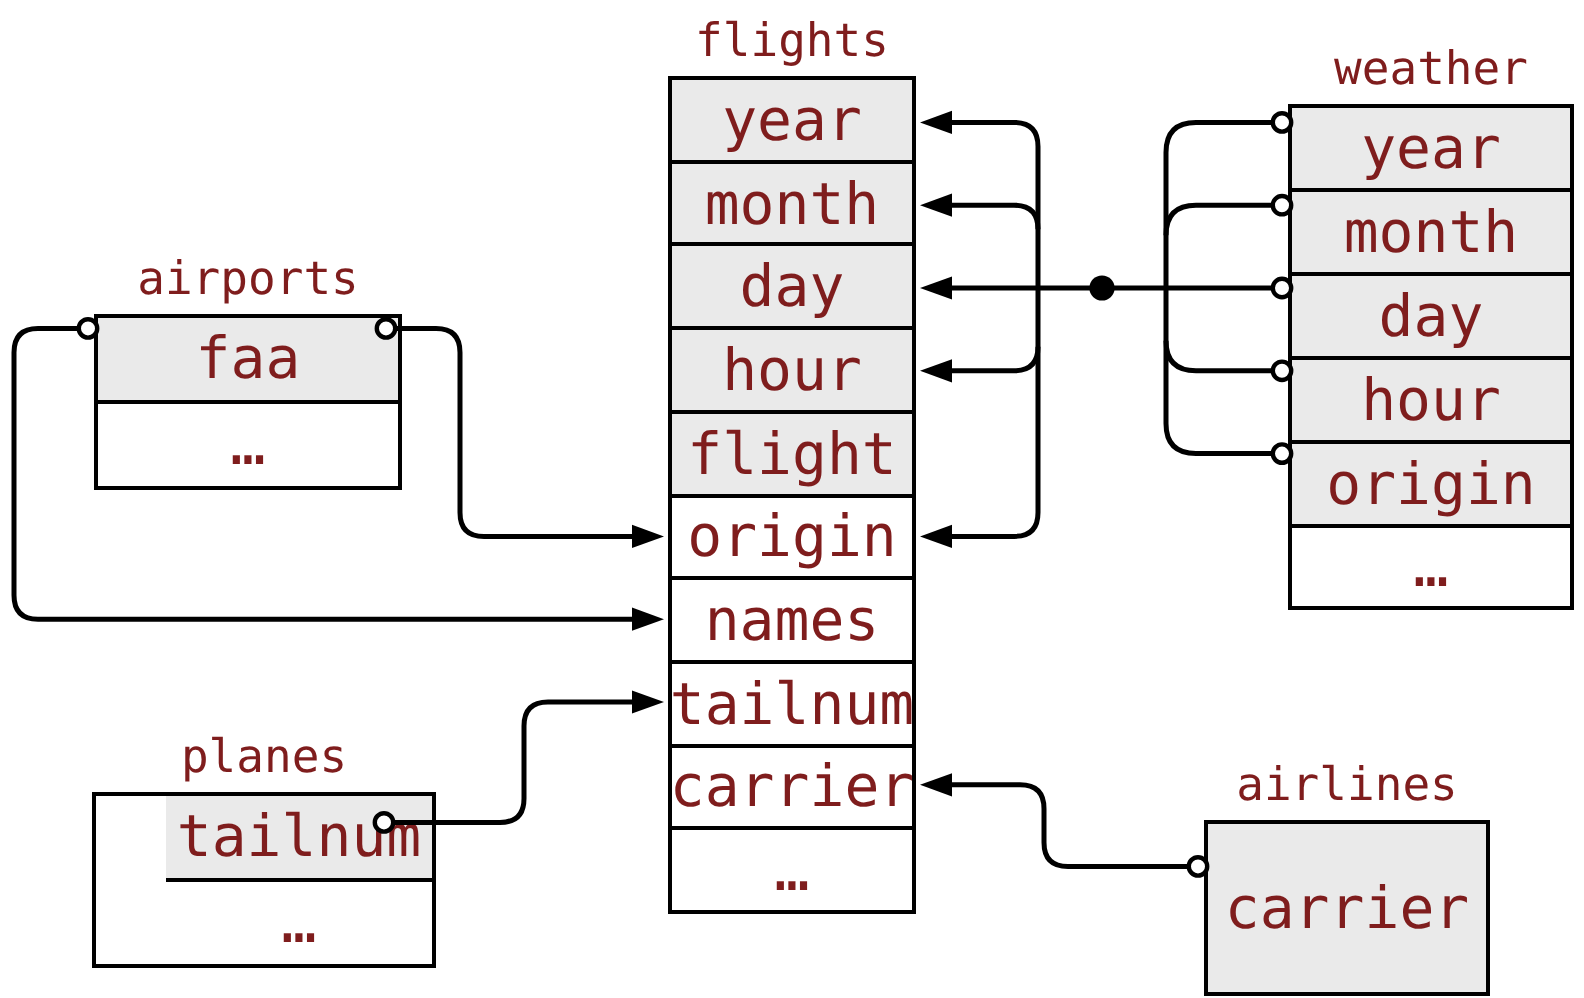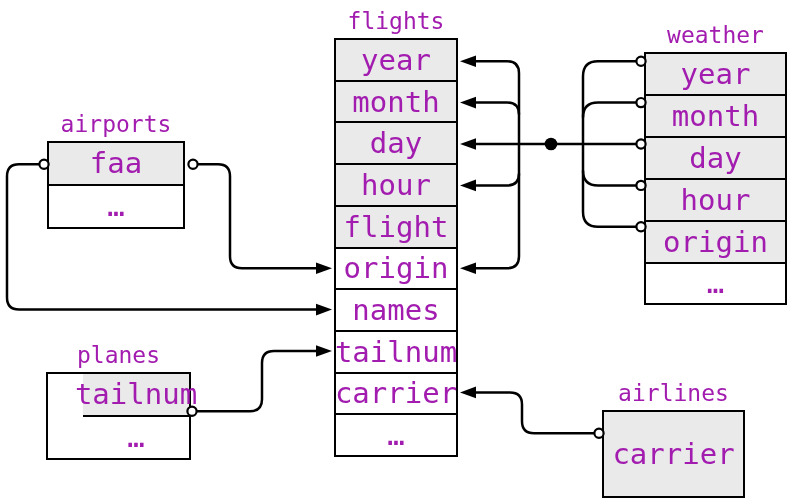--- a/index.html
+++ b/index.html
@@ -1,18 +1,18 @@
 <!DOCTYPE html>
 <html><head>
 <meta charset="utf-8">
 <style>
   html,body { margin:0; padding:0; background:#ffffff; }
   .canvas {
     position:relative; width:792px; height:499px; background:#ffffff;
-    font-family:"DejaVu Sans Mono", monospace; color:#a21caf;
+    font-family:"DejaVu Sans Mono", monospace; color:#7f1d1d;
     overflow:hidden;
   }
   .tbl {
     position:absolute; box-sizing:border-box;
     border:2.5px solid #000; background:#fff;
   }
   .tbl-title {
     position:absolute; bottom:calc(100% + 5px); left:50%;
     transform:translateX(-50%);
     font-size:23px; line-height:28px; white-space:nowrap;
@@ -60,29 +60,29 @@
     <div class="tbl-rows">
         <div class="row shaded">year</div>
         <div class="row shaded">month</div>
         <div class="row shaded">day</div>
         <div class="row shaded">hour</div>
         <div class="row shaded">origin</div>
         <div class="row">…</div>
       </div>
   </div>
 
-  <div class="tbl" style="left:47px; top:141px; width:138px; height:87.8px;">
+  <div class="tbl" style="left:47px; top:157px; width:154px; height:87.8px;">
     <div class="tbl-title">airports</div>
     <div class="tbl-rows">
         <div class="row shaded">faa</div>
         <div class="row">…</div>
       </div>
   </div>
 
-  <div class="tbl" style="left:46px; top:372px; width:145px; height:87.8px;padding-left:35px;">
+  <div class="tbl" style="left:46px; top:396px; width:172px; height:87.8px;padding-left:35px;">
     <div class="tbl-title">planes</div>
     <div class="tbl-rows">
         <div class="row shaded">tailnum</div>
         <div class="row">…</div>
       </div>
   </div>
 
   <div class="tbl" style="left:602px; top:410px; width:143px; height:87.8px;">
     <div class="tbl-title">airlines</div>
     <div class="tbl-rows">

